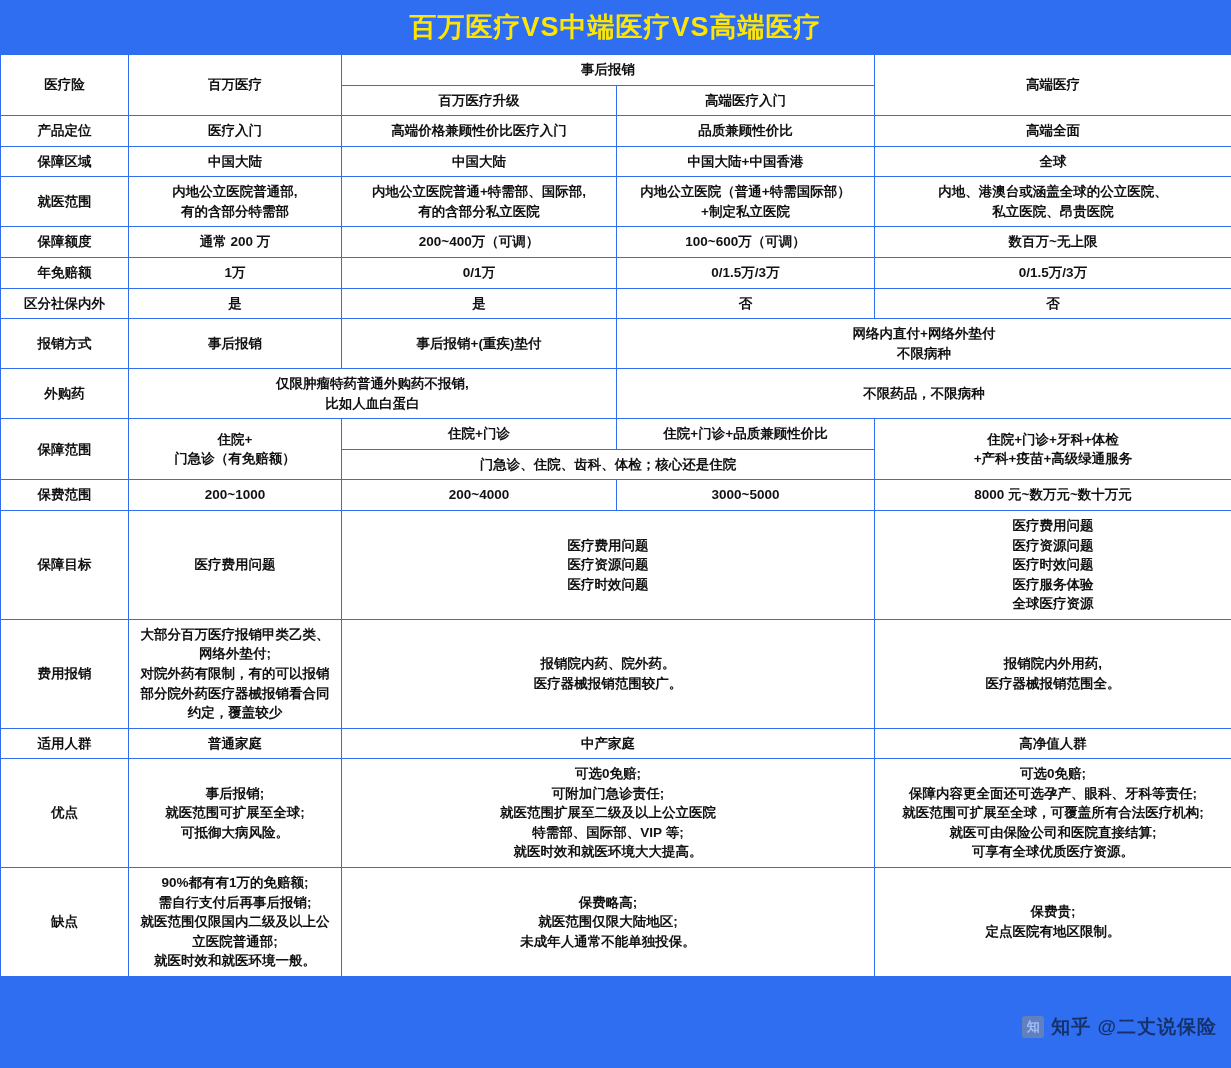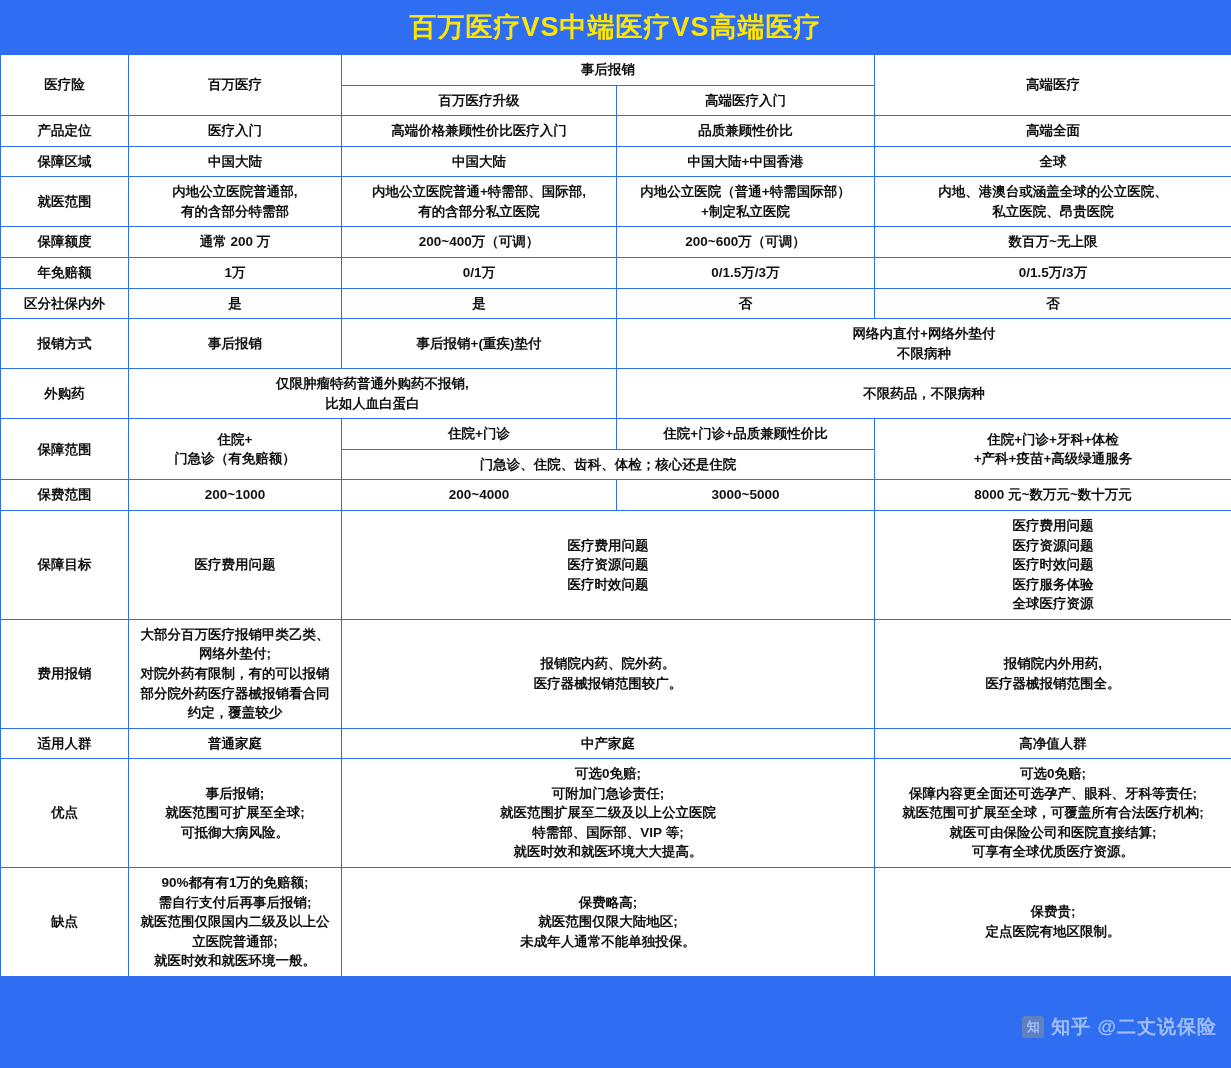--- a/index.html
+++ b/index.html
@@ -77,21 +77,21 @@
   .wm-logo {
     width: 22px; height: 22px;
     border-radius: 3px;
     background: #8a9099;
     color: #fff;
     font-size: 13px;
     display: flex; align-items: center; justify-content: center;
     font-weight: bold;
   }
   .wm-text {
-    color: #ffffff;
+    color: #000000;
     font-size: 19px;
     font-weight: bold;
     letter-spacing: 1px;
   }
 </style>
 </head>
 <body>
 
 <div class="page">
 
@@ -172,21 +172,21 @@
 
       <tr>
         <td class="rowhead">保障额度</td>
         <td class="cell-lines">
             <div>通常 200 万</div>
           </td>
         <td class="cell-lines">
             <div>200~400万（可调）</div>
           </td>
         <td class="cell-lines red">
-            <div>200~600万（可调）</div>
+            <div>100~600万（可调）</div>
           </td>
         <td class="cell-lines red">
             <div>数百万~无上限</div>
           </td>
       </tr>
 
       <tr>
         <td class="rowhead">年免赔额</td>
         <td class="cell-lines">
             <div>1万</div>

